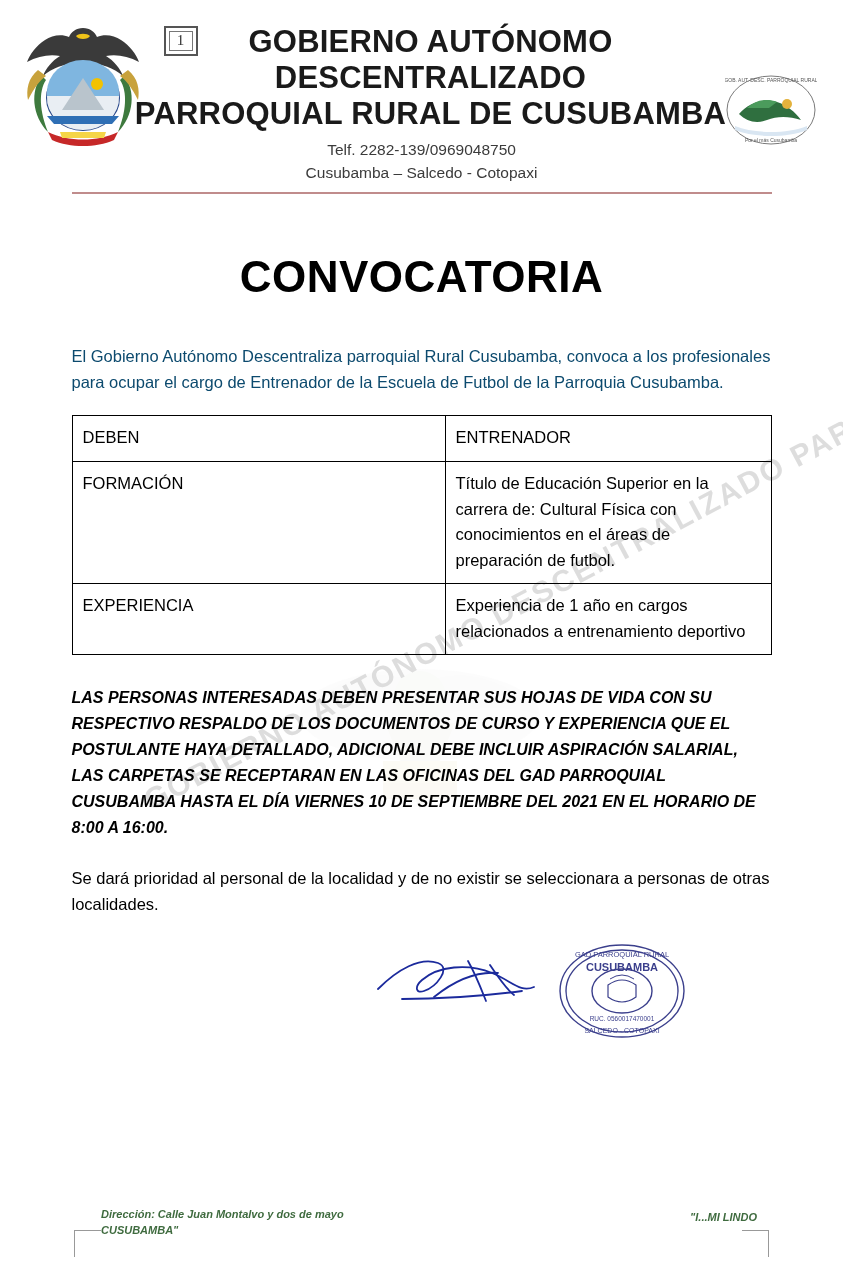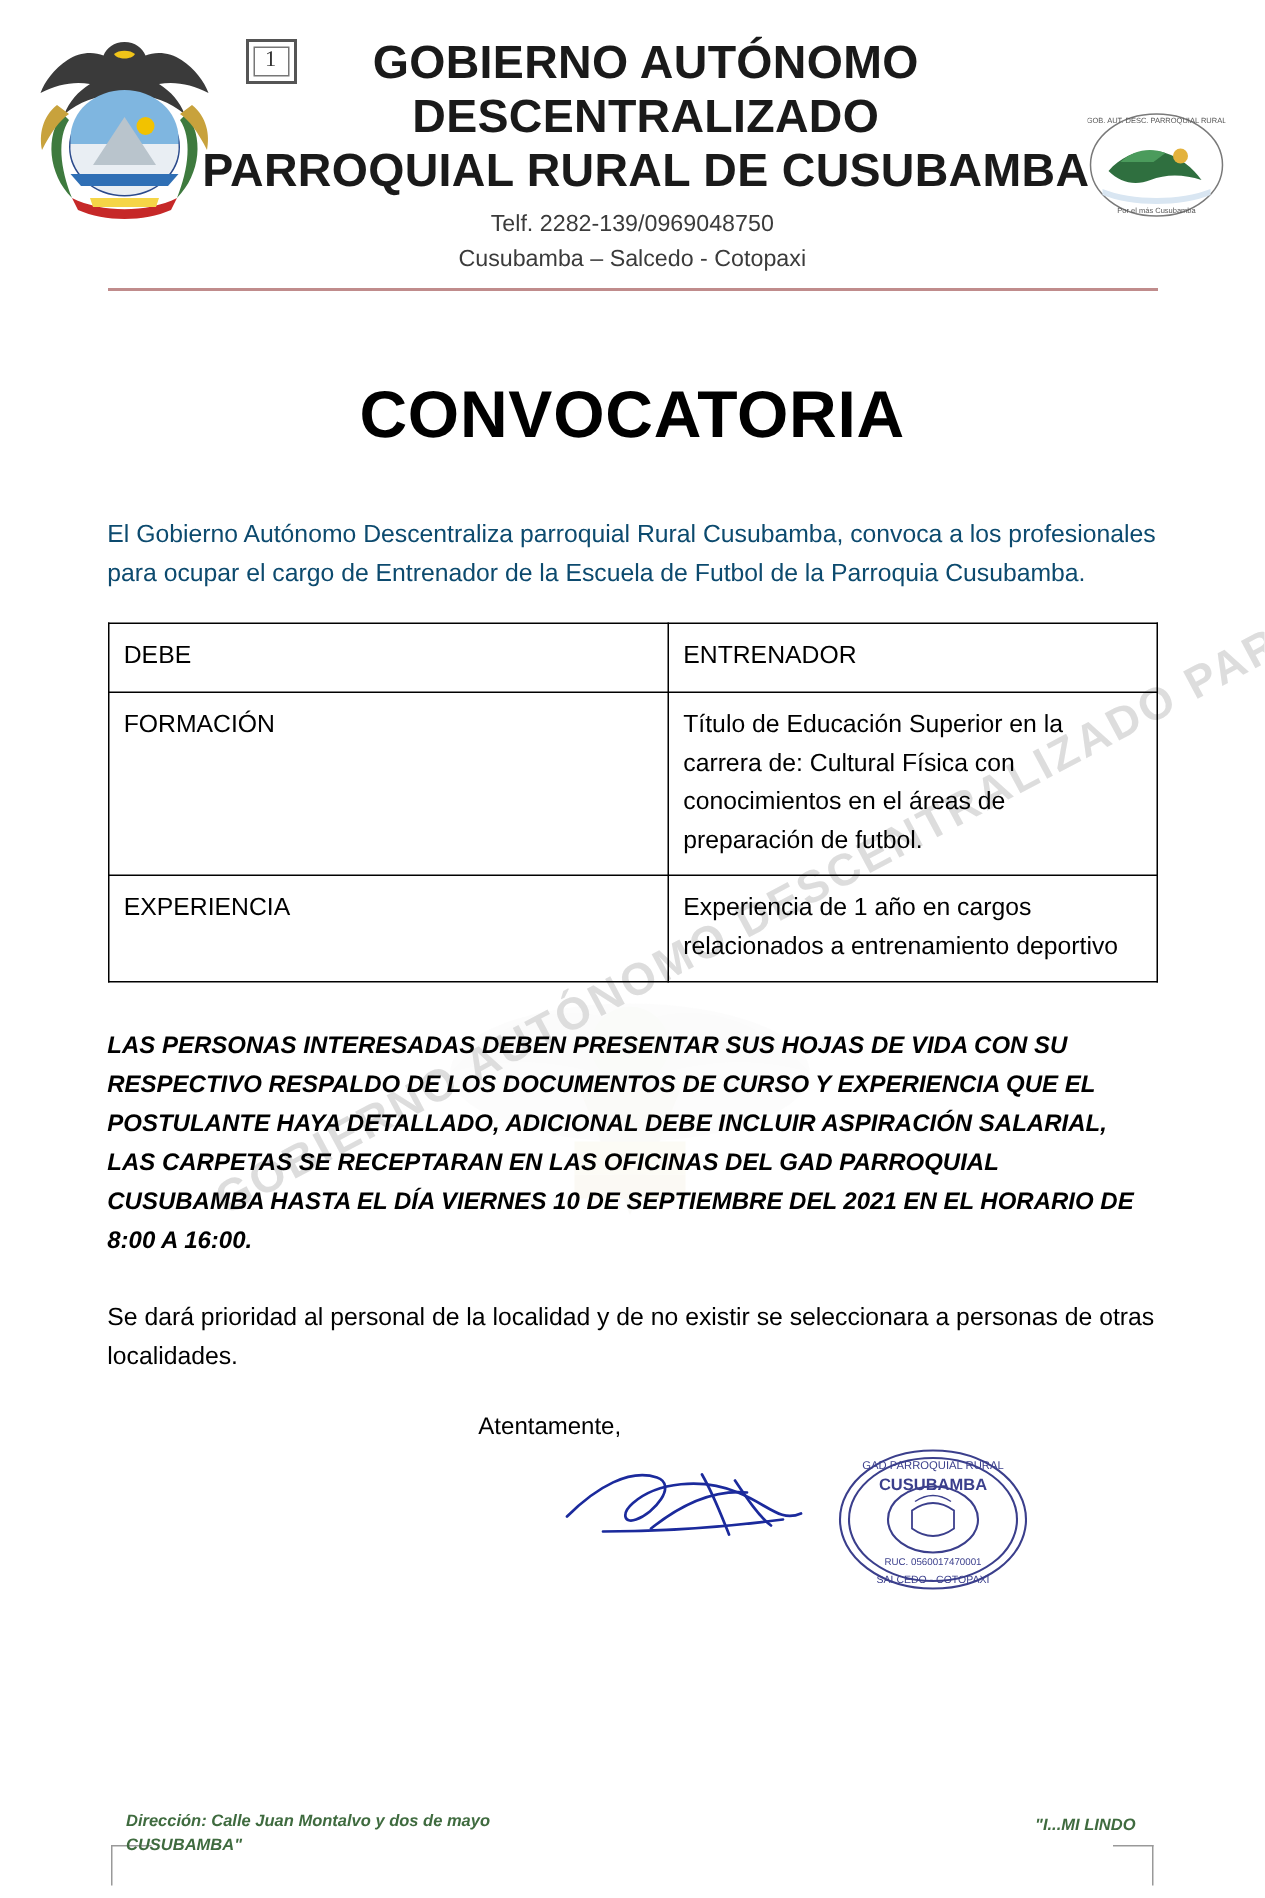--- a/index.html
+++ b/index.html
@@ -224,21 +224,21 @@
   
   .footer {
     position: absolute;
     left: 0;
     bottom: 8px;
     width: 843px;
     z-index: 2;
   }
   .footer-left {
     position: absolute;
-    left: 84px;
+    left: 101px;
     bottom: 18px;
     font-size: 11px;
     font-style: italic;
     font-weight: bold;
     color: #3f6b3f;
     line-height: 1.45;
     width: 300px;
   }
   .footer-right {
     position: absolute;
@@ -338,39 +338,38 @@
 
   <div class="content">
 
     <div class="doc-title">CONVOCATORIA</div>
 
     <div class="intro">El Gobierno Autónomo Descentraliza parroquial Rural Cusubamba, convoca    a los profesionales para ocupar el cargo de Entrenador de   la Escuela de Futbol de la Parroquia Cusubamba.</div>
 
     <table class="info">
       <tbody>
         <tr>
-          <td class="key">DEBE</td>
+          <td class="key">DEBEN</td>
           <td class="val">ENTRENADOR</td>
         </tr>
         <tr>
           <td class="key">FORMACIÓN</td>
           <td class="val">Título de Educación Superior  en la carrera de: Cultural Física con conocimientos  en el áreas de preparación de futbol.</td>
         </tr>
         <tr>
           <td class="key">EXPERIENCIA</td>
           <td class="val">Experiencia de 1 año   en cargos relacionados a entrenamiento deportivo</td>
         </tr>
       </tbody>
     </table>
 
     <div class="notice">LAS PERSONAS INTERESADAS DEBEN PRESENTAR SUS HOJAS DE VIDA CON SU RESPECTIVO RESPALDO DE LOS DOCUMENTOS DE CURSO Y EXPERIENCIA QUE EL POSTULANTE HAYA DETALLADO, ADICIONAL DEBE INCLUIR ASPIRACIÓN SALARIAL, LAS CARPETAS SE RECEPTARAN EN LAS OFICINAS DEL GAD  PARROQUIAL CUSUBAMBA   HASTA EL DÍA VIERNES 10 DE SEPTIEMBRE DEL 2021 EN EL HORARIO DE 8:00 A 16:00.</div>
 
     <div class="para">Se  dará prioridad al personal de la localidad y de no existir se seleccionara a personas de otras localidades.</div>
 
-    <div class="signoff">Atentamente,</div>
 
     <div class="sig-area">
       <svg class="sig-scribble" viewBox="0 0 180 70">
         <g fill="none" stroke="#1b2a9c" stroke-width="1.8" stroke-linecap="round">
           <path d="M6 42 C26 22 48 10 66 16 C80 21 64 40 52 44 C44 47 42 40 50 33 C66 19 96 16 120 26 C140 34 148 46 162 40"></path>
           <path d="M62 50 C82 34 104 24 126 26"></path>
           <path d="M96 14 C104 28 110 44 114 54"></path>
           <path d="M118 18 C126 30 134 42 142 48"></path>
           <path d="M30 52 C60 52 104 50 150 44"></path>
         </g>

